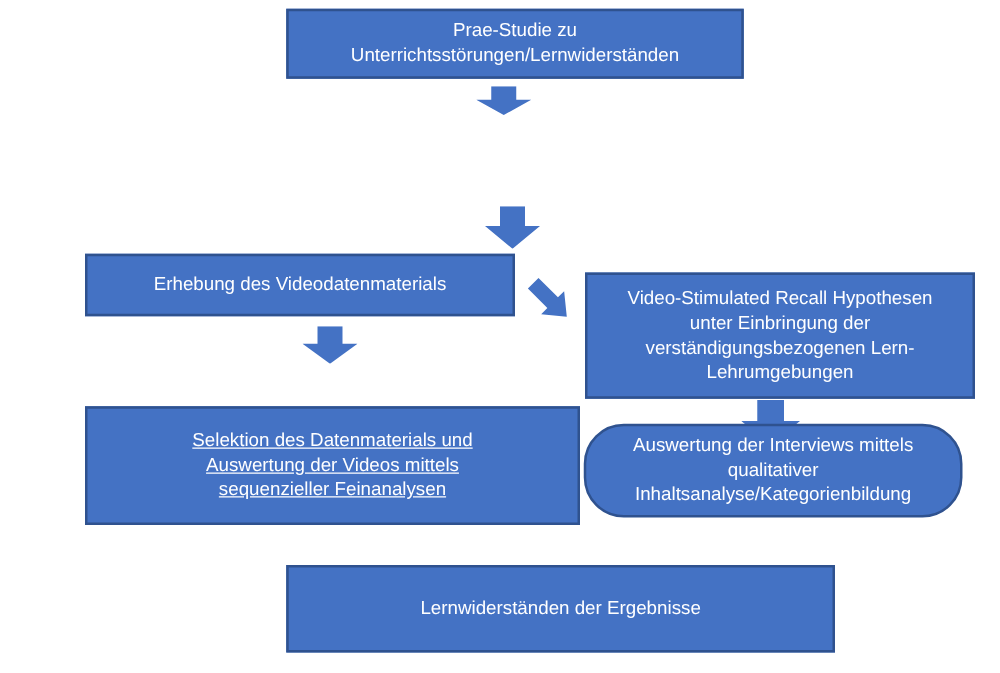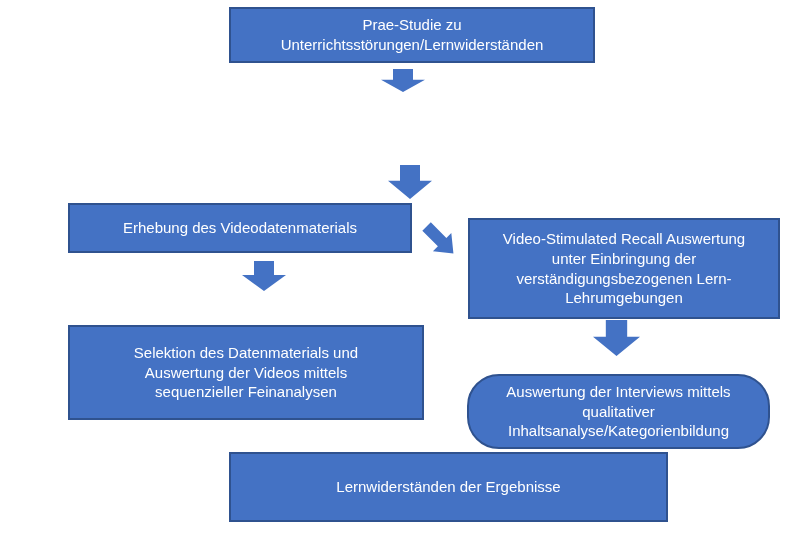--- a/index.html
+++ b/index.html
@@ -34,22 +34,22 @@
     position: absolute;
     display: block;
   }
   .arrow polygon { fill: var(--node-fill, #4472C4); }
 
   
   .n-prae { left: 229px; top: 7px;   width: 366px; height: 56px; }
   .n-gen  { left: 228px; top: 92px;  width: 361px; height: 70px; }
   .n-erh  { left: 68px;  top: 203px; width: 344px; height: 50px; }
   .n-vsr  { left: 468px; top: 218px; width: 312px; height: 101px; }
-  .n-sel  { left: 68px;  top: 325px; width: 356px; height: 95px; }
-  .n-aus  { left: 467px; top: 374px; width: 303px; height: 75px; border-radius: 32px; }
+  .n-sel  { left: 68px;  top: 325px; width: 396px; height: 95px; text-decoration: underline; }
+  .n-aus  { left: 467px; top: 339px; width: 303px; height: 75px; border-radius: 32px; }
   .n-zus  { left: 229px; top: 452px; width: 439px; height: 70px; }
 
   
   .a-1 { left: 381px; top: 69px;  width: 44px; height: 23px; }
   .a-2 { left: 388px; top: 165px; width: 44px; height: 34px; }
   .a-3 { left: 412px; top: 212px; width: 56px; height: 56px; }
   .a-4 { left: 242px; top: 261px; width: 44px; height: 30px; }
   .a-5 { left: 593px; top: 320px; width: 47px; height: 36px; }
 </style>
 </head>
@@ -70,21 +70,21 @@
   </svg>
 
   <div class="node n-erh">Erhebung des Videodatenmaterials</div>
 
   <svg class="arrow a-3" viewBox="0 0 56 56" aria-hidden="true">
     <g transform="rotate(-45 28 28)">
       <polygon points="22,9 34,9 34,31 41,31 28,47 15,31 22,31"></polygon>
     </g>
   </svg>
 
-  <div class="node n-vsr">Video-Stimulated Recall Auswertung
+  <div class="node n-vsr">Video-Stimulated Recall Hypothesen
 unter Einbringung der
 verständigungsbezogenen Lern-
 Lehrumgebungen</div>
 
   <svg class="arrow a-4" viewBox="0 0 44 30" preserveAspectRatio="none" aria-hidden="true">
     <polygon points="12,0 32,0 32,14 44,14 22,30 0,14 12,14"></polygon>
   </svg>
 
   <div class="node n-sel">Selektion des Datenmaterials und
 Auswertung der Videos mittels

